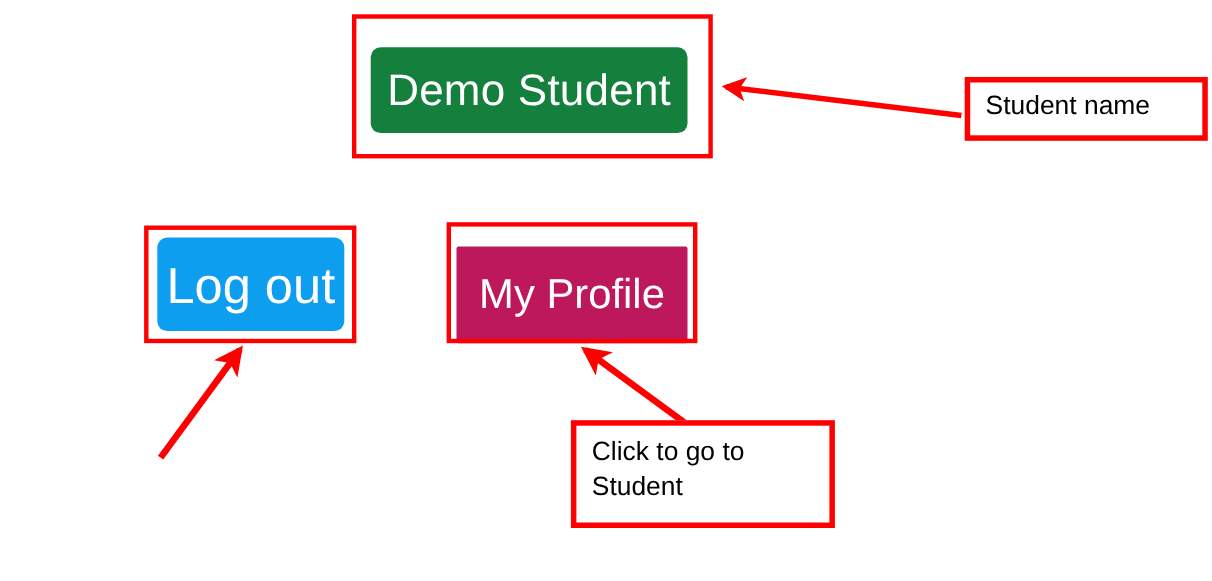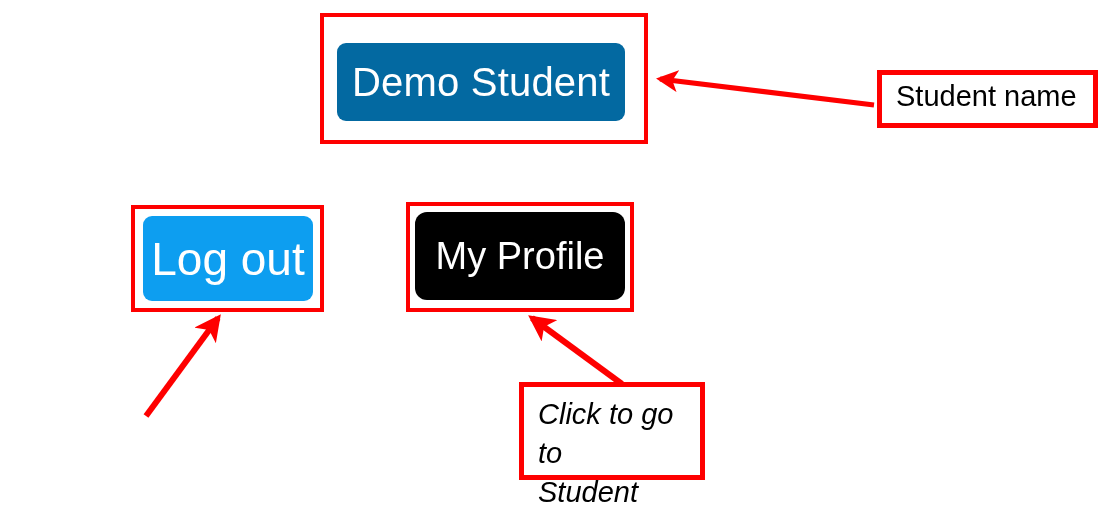--- a/index.html
+++ b/index.html
@@ -26,80 +26,79 @@
     color: #ffffff;
     white-space: nowrap;
     box-sizing: border-box;
     user-select: none;
   }
   #student-name-button {
     left: 337px;
     top: 43px;
     width: 288px;
     height: 78px;
-    background: #0369a1;
+    background: #15803d;
     border-radius: 9px;
     font-size: 40px;
     letter-spacing: 0.2px;
   }
   #logout-button {
     left: 143px;
     top: 216px;
     width: 170px;
     height: 85px;
     background: #0d9ef0;
     border-radius: 9px;
     font-size: 46px;
   }
   #profile-button {
     left: 415px;
-    top: 212px;
+    top: 224px;
     width: 210px;
     height: 88px;
-    background: #000000;
-    border-radius: 12px;
+    background: #be185d;
+    border-radius: 2px;
     font-size: 38px;
   }
   
   .highlight-box {
     position: absolute;
     border: 4px solid #fe0000;
     background: transparent;
     box-sizing: border-box;
   }
   #highlight-student-name { left: 320px; top: 13px;  width: 328px; height: 131px; }
   #highlight-logout       { left: 131px; top: 205px; width: 193px; height: 107px; }
   #highlight-profile      { left: 406px; top: 202px; width: 228px; height: 110px; }
   
   .callout {
     position: absolute;
     border: 5px solid #fe0000;
     background: #ffffff;
     box-sizing: border-box;
     color: #000000;
-    font-size: 29px;
+    font-size: 24px;
     line-height: 1.35;
     padding: 6px 14px;
     display: flex;
     align-items: center;
   }
   #callout-student-name {
     left: 877px; top: 70px; width: 221px; height: 58px;
     padding-top: 2px;
   }
   #callout-logout {
     left: 18px; top: 417px; width: 229px; height: 98px;
     align-items: flex-start;
     padding-top: 8px;
   }
   #callout-profile {
-    left: 519px; top: 382px; width: 186px; height: 98px;
+    left: 519px; top: 382px; width: 240px; height: 98px;
     align-items: flex-start;
     padding-top: 8px;
-    font-style: italic;
   }
   .callout-text { display: block; }
   
   #arrow-layer {
     position: absolute;
     left: 0; top: 0;
     width: 1102px;
     height: 528px;
     pointer-events: none;
   }

